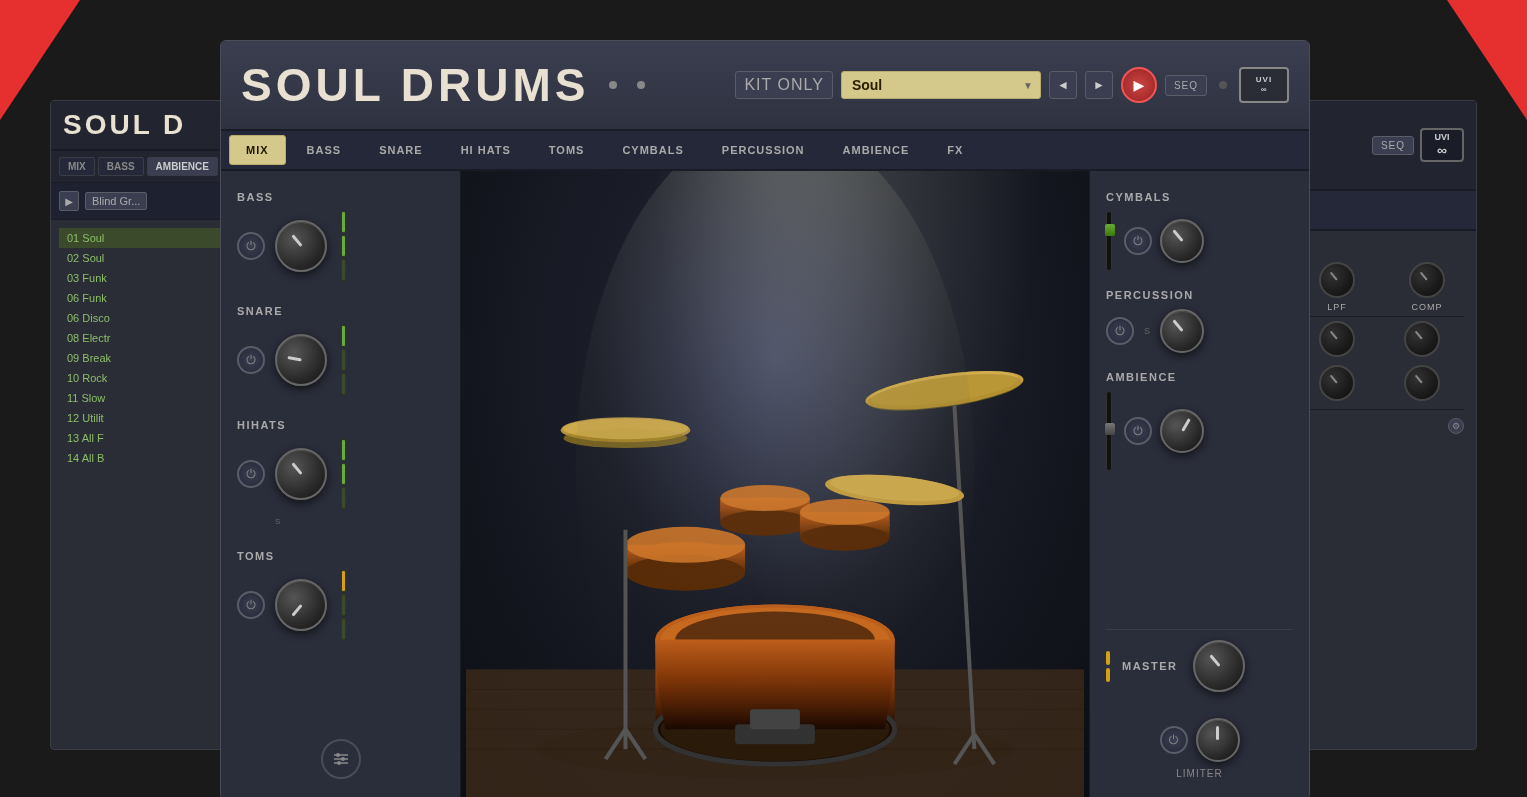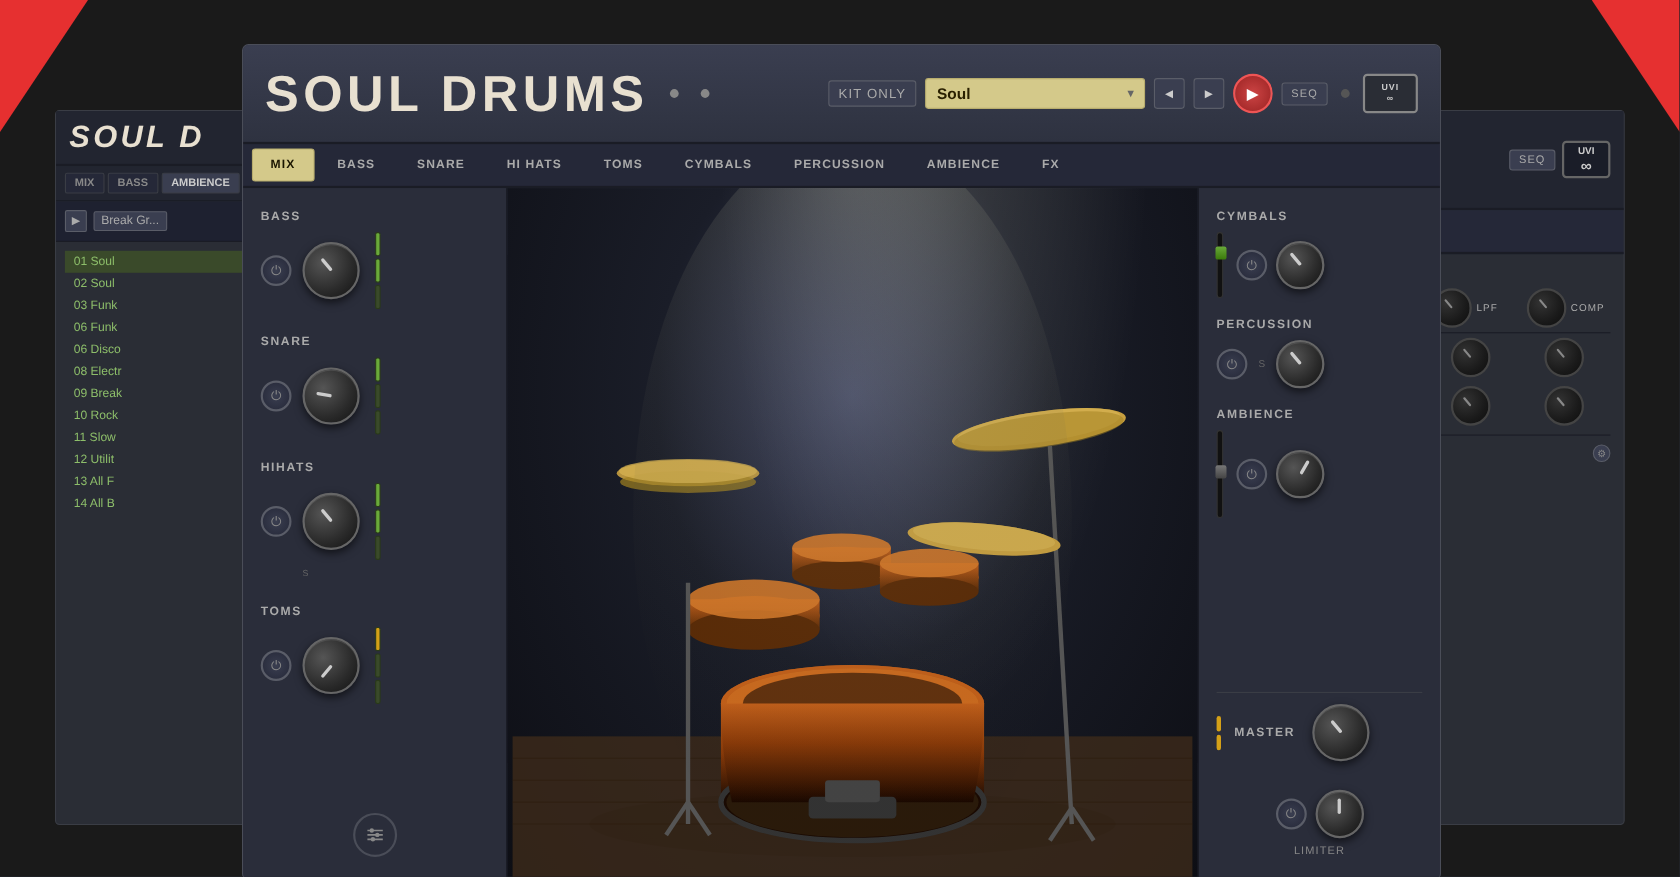--- a/index.html
+++ b/index.html
@@ -103,21 +103,21 @@
       display: flex;
       align-items: center;
       gap: 8px;
       margin-left: auto;
     }
 
     .kit-only-badge {
       background: #3a3e50;
       border: 1px solid #5a5d68;
       color: #aaa;
-      font-size: 12px;
+      font-size: 16px;
       padding: 4px 8px;
       border-radius: 3px;
       letter-spacing: 1px;
     }
 
     .preset-dropdown {
       background: #d4c98a;
       border: 1px solid #b8ad6e;
       color: #2a2000;
       font-size: 14px;
@@ -389,21 +389,20 @@
     
     .back-left-header {
       background: #222530;
       padding: 8px 12px;
       font-size: 28px;
       font-weight: 900;
       color: #e8e0d0;
       letter-spacing: 3px;
       font-family: 'Arial Black', sans-serif;
       border-bottom: 2px solid #1a1c25;
-      font-style: italic;
     }
 
     .back-tab {
       padding: 3px 8px;
       font-size: 10px;
       font-weight: bold;
       color: #888;
       border: 1px solid #3a3d45;
       border-radius: 2px;
       background: #252838;
@@ -437,21 +436,21 @@
     }
 
     .filter-row {
       display: flex;
       gap: 16px;
       justify-content: space-around;
     }
 
     .filter-item {
       display: flex;
-      flex-direction: row;
+      flex-direction: column;
       align-items: center;
       gap: 4px;
     }
 
     .filter-label {
       font-size: 9px;
       color: #aaa;
       letter-spacing: 1px;
     }
 
@@ -571,21 +570,21 @@
   </div>
   <div style="background:#222530; padding:6px 8px; border-bottom:1px solid #1a1c25; display:flex; gap:3px; flex-wrap:wrap;">
     <div class="back-tab">MIX</div>
     <div class="back-tab">BASS</div>
     <div class="back-tab" style="color:#ccc; background:#3a3e50;">
       <span>AMBIENCE</span>
     </div>
   </div>
   <div style="padding:8px; background:#1e2130; display:flex; align-items:center; gap:6px; border-bottom:1px solid #1a1c25;">
     <div style="width:20px;height:20px;background:#3a3e50;border:1px solid #5a5d68;border-radius:2px;display:flex;align-items:center;justify-content:center;color:#aaa;font-size:10px;">▶</div>
-    <div style="font-size:11px;color:#aaa;background:#3a3e50;border:1px solid #5a5d68;padding:2px 6px;border-radius:2px;">Break Gr...</div>
+    <div style="font-size:11px;color:#aaa;background:#3a3e50;border:1px solid #5a5d68;padding:2px 6px;border-radius:2px;">Blind Gr...</div>
   </div>
   <div class="back-left-list">
     <div class="list-item active-item">01 Soul</div>
     <div class="list-item">02 Soul</div>
     <div class="list-item">03 Funk</div>
     <div class="list-item">06 Funk</div>
     <div class="list-item">06 Disco</div>
     <div class="list-item">08 Electr</div>
     <div class="list-item">09 Break</div>
     <div class="list-item">10 Rock</div>

